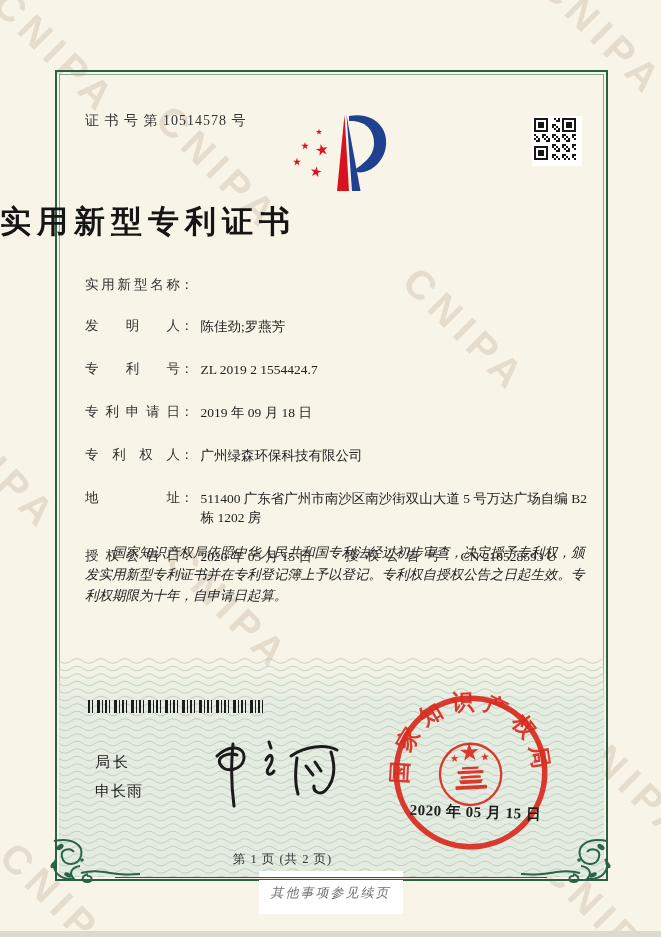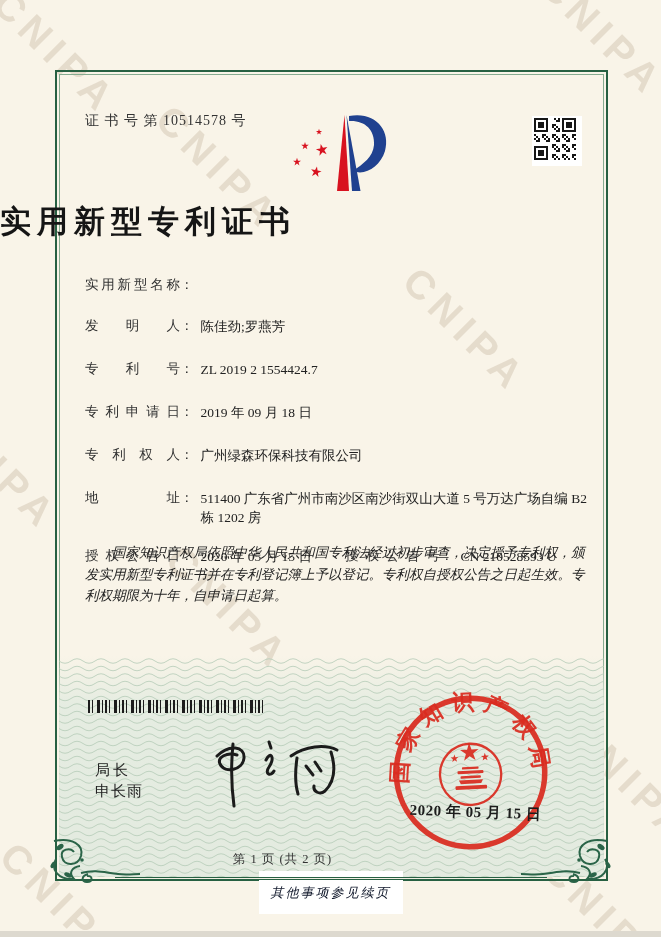--- a/index.html
+++ b/index.html
@@ -67,21 +67,21 @@
   
   .barcode{
     position:absolute;left:88px;top:700px;width:176px;height:13px;z-index:2;
     background:repeating-linear-gradient(90deg,
       #1c1c1c 0 2px, transparent 2px 4px,
       #1c1c1c 4px 5px, transparent 5px 9px,
       #1c1c1c 9px 12px, transparent 12px 14px,
       #1c1c1c 14px 15px, transparent 15px 17px);
   }
   
-  .director-title{position:absolute;left:95px;top:753px;font-size:15px;letter-spacing:3px;color:#222;z-index:2;margin-top:8px;}
+  .director-title{position:absolute;left:95px;top:753px;font-size:15px;letter-spacing:3px;color:#222;z-index:2;}
   .director-name{position:absolute;left:95px;top:782px;font-size:15px;letter-spacing:1px;color:#222;z-index:2;}
   .signature{position:absolute;left:203px;top:730px;width:150px;height:84px;z-index:3;}
   
   .seal{position:absolute;left:387px;top:689px;width:167px;height:167px;z-index:3;transform:rotate(-3deg);}
   .seal-date{
     position:absolute;left:403px;top:803px;width:145px;text-align:center;
     font-size:15px;color:#1c1c1c;z-index:4;letter-spacing:0.5px;
     transform:rotate(2deg);font-weight:bold;
   }
   
@@ -92,21 +92,21 @@
   .bottom-line{
     position:absolute;left:115px;top:877px;width:432px;height:3px;z-index:3;
     background:linear-gradient(180deg,#276042 0 1.4px,#f2efe2 1.4px 1.9px,#276042 1.9px 3px);
   }
   .flourish{position:absolute;top:835px;width:92px;height:48px;z-index:3;}
   .flourish.left{left:48px;}
   .flourish.right{left:521px;transform:scaleX(-1);}
   .continuation{
     position:absolute;left:0;top:884px;width:661px;text-align:center;z-index:2;font-size:13px;
   }
-  .continuation span{background:#ffffff;padding:14px 12px;letter-spacing:2px;color:#0f172a;font-style:italic;}
+  .continuation span{background:#ffffff;padding:14px 12px;letter-spacing:2px;color:#737373;font-style:italic;}
   .page-edge{position:absolute;left:0;bottom:0;width:661px;height:6px;background:#ddd9cf;z-index:5;}
 </style>
 </head>
 <body>
 
 <div class="wm" style="left:55px;top:52px">CNIPA</div>
 <div class="wm" style="left:218px;top:168px">CNIPA</div>
 <div class="wm" style="left:602px;top:34px">CNIPA</div>
 <div class="wm" style="left:-4px;top:468px">CNIPA</div>
 <div class="wm" style="left:465px;top:330px">CNIPA</div>

